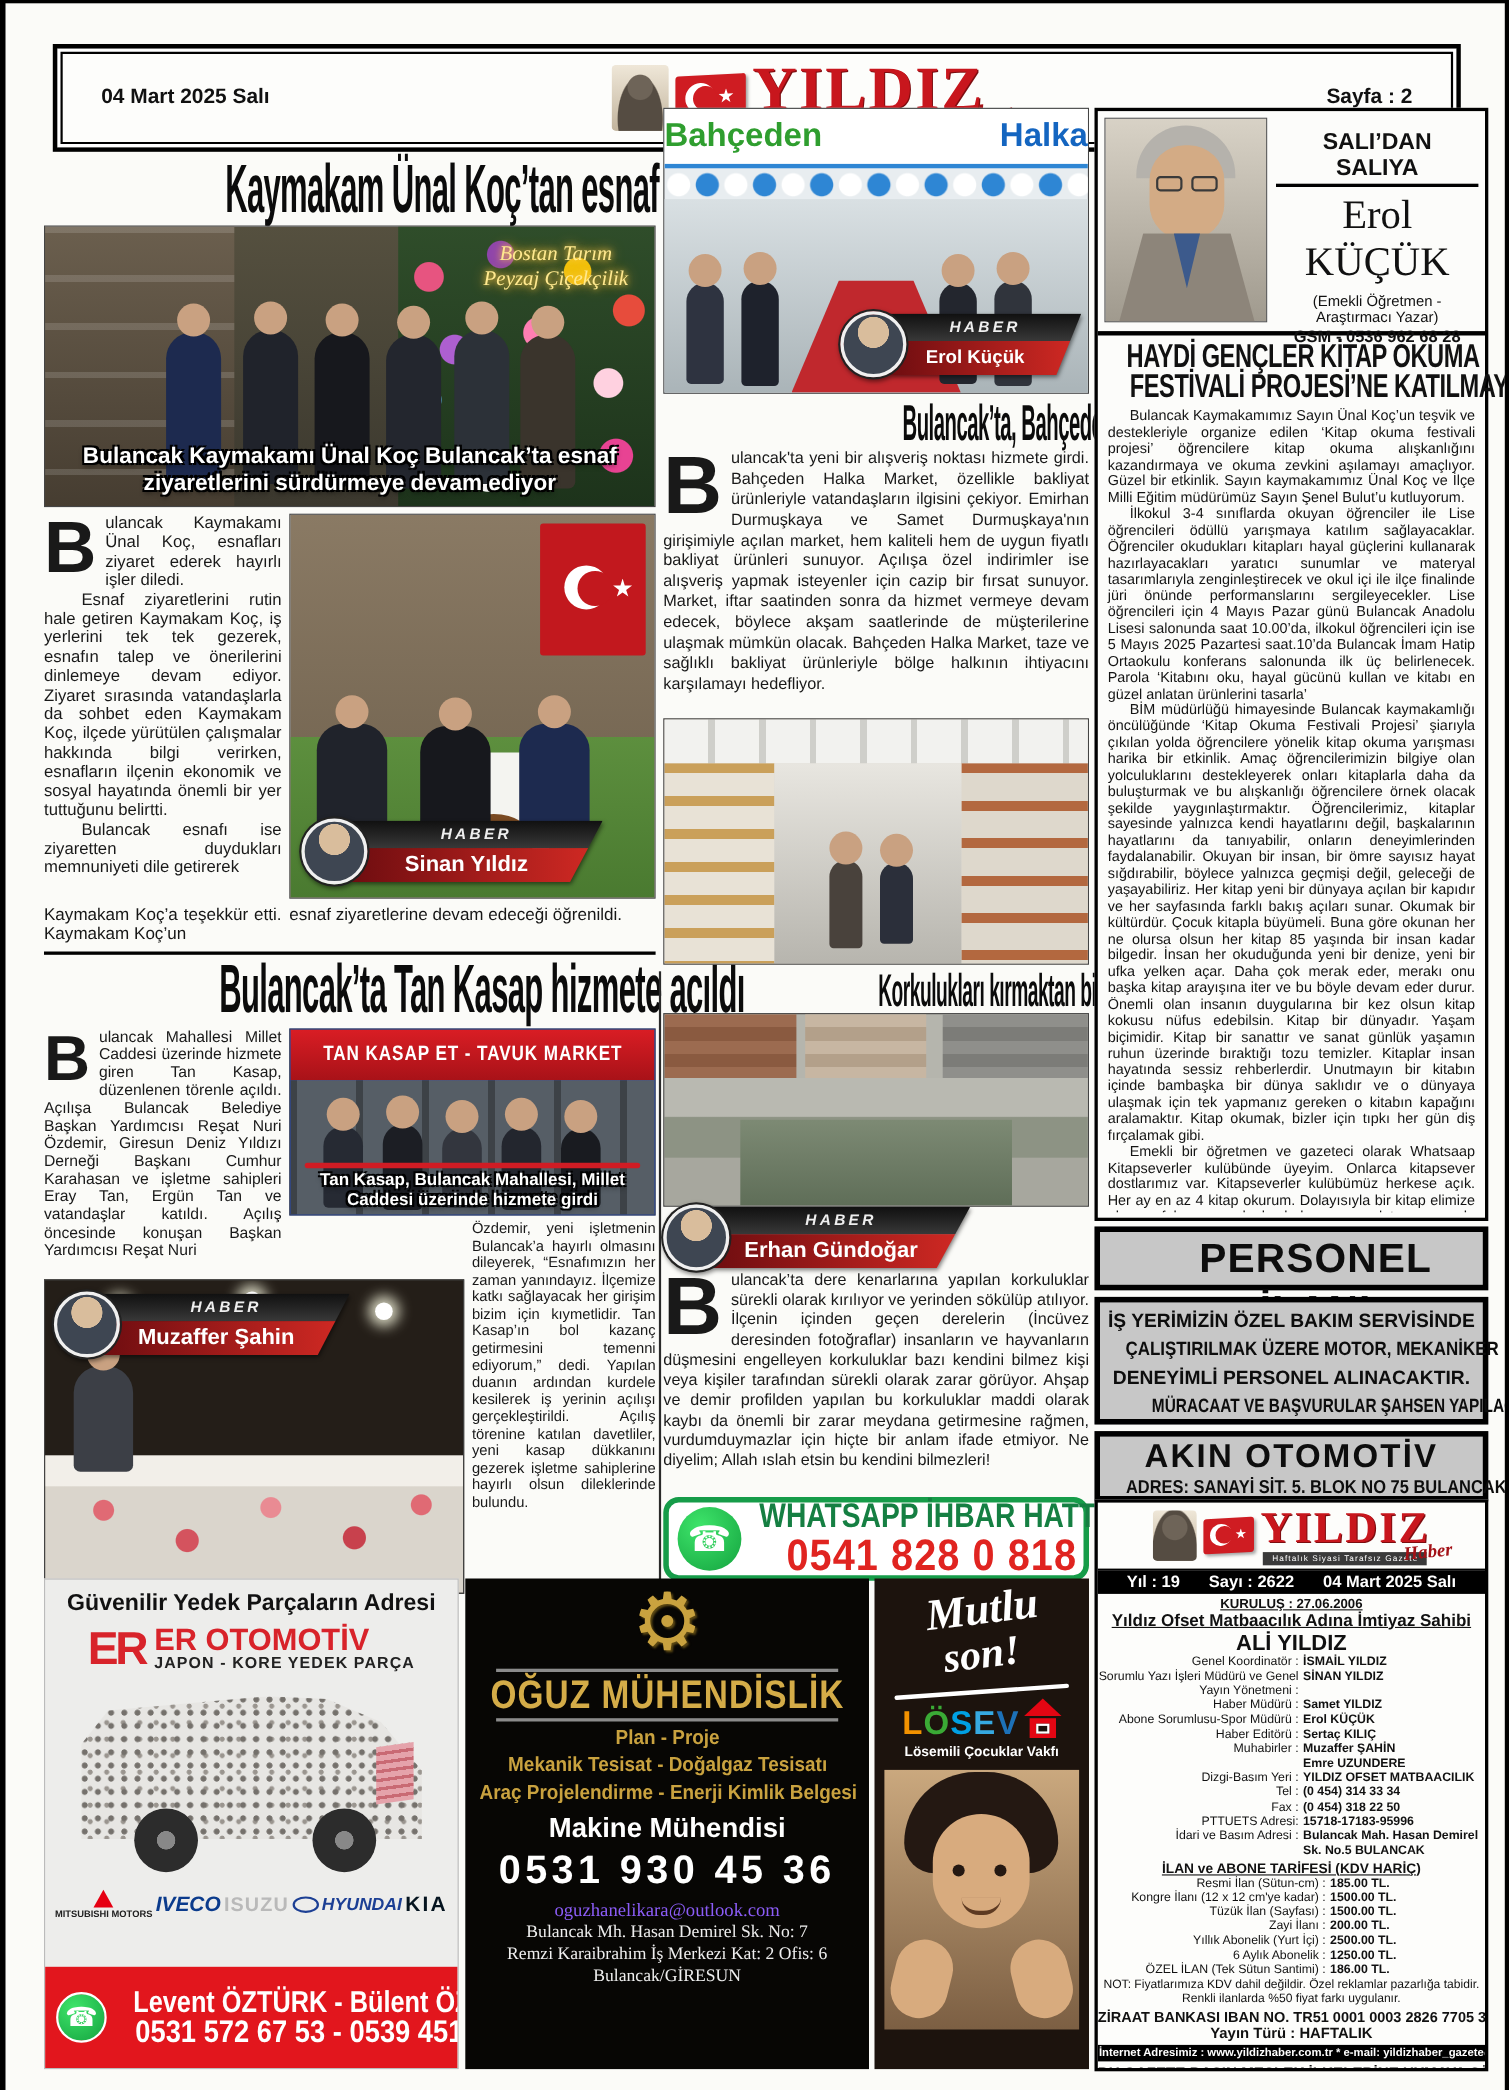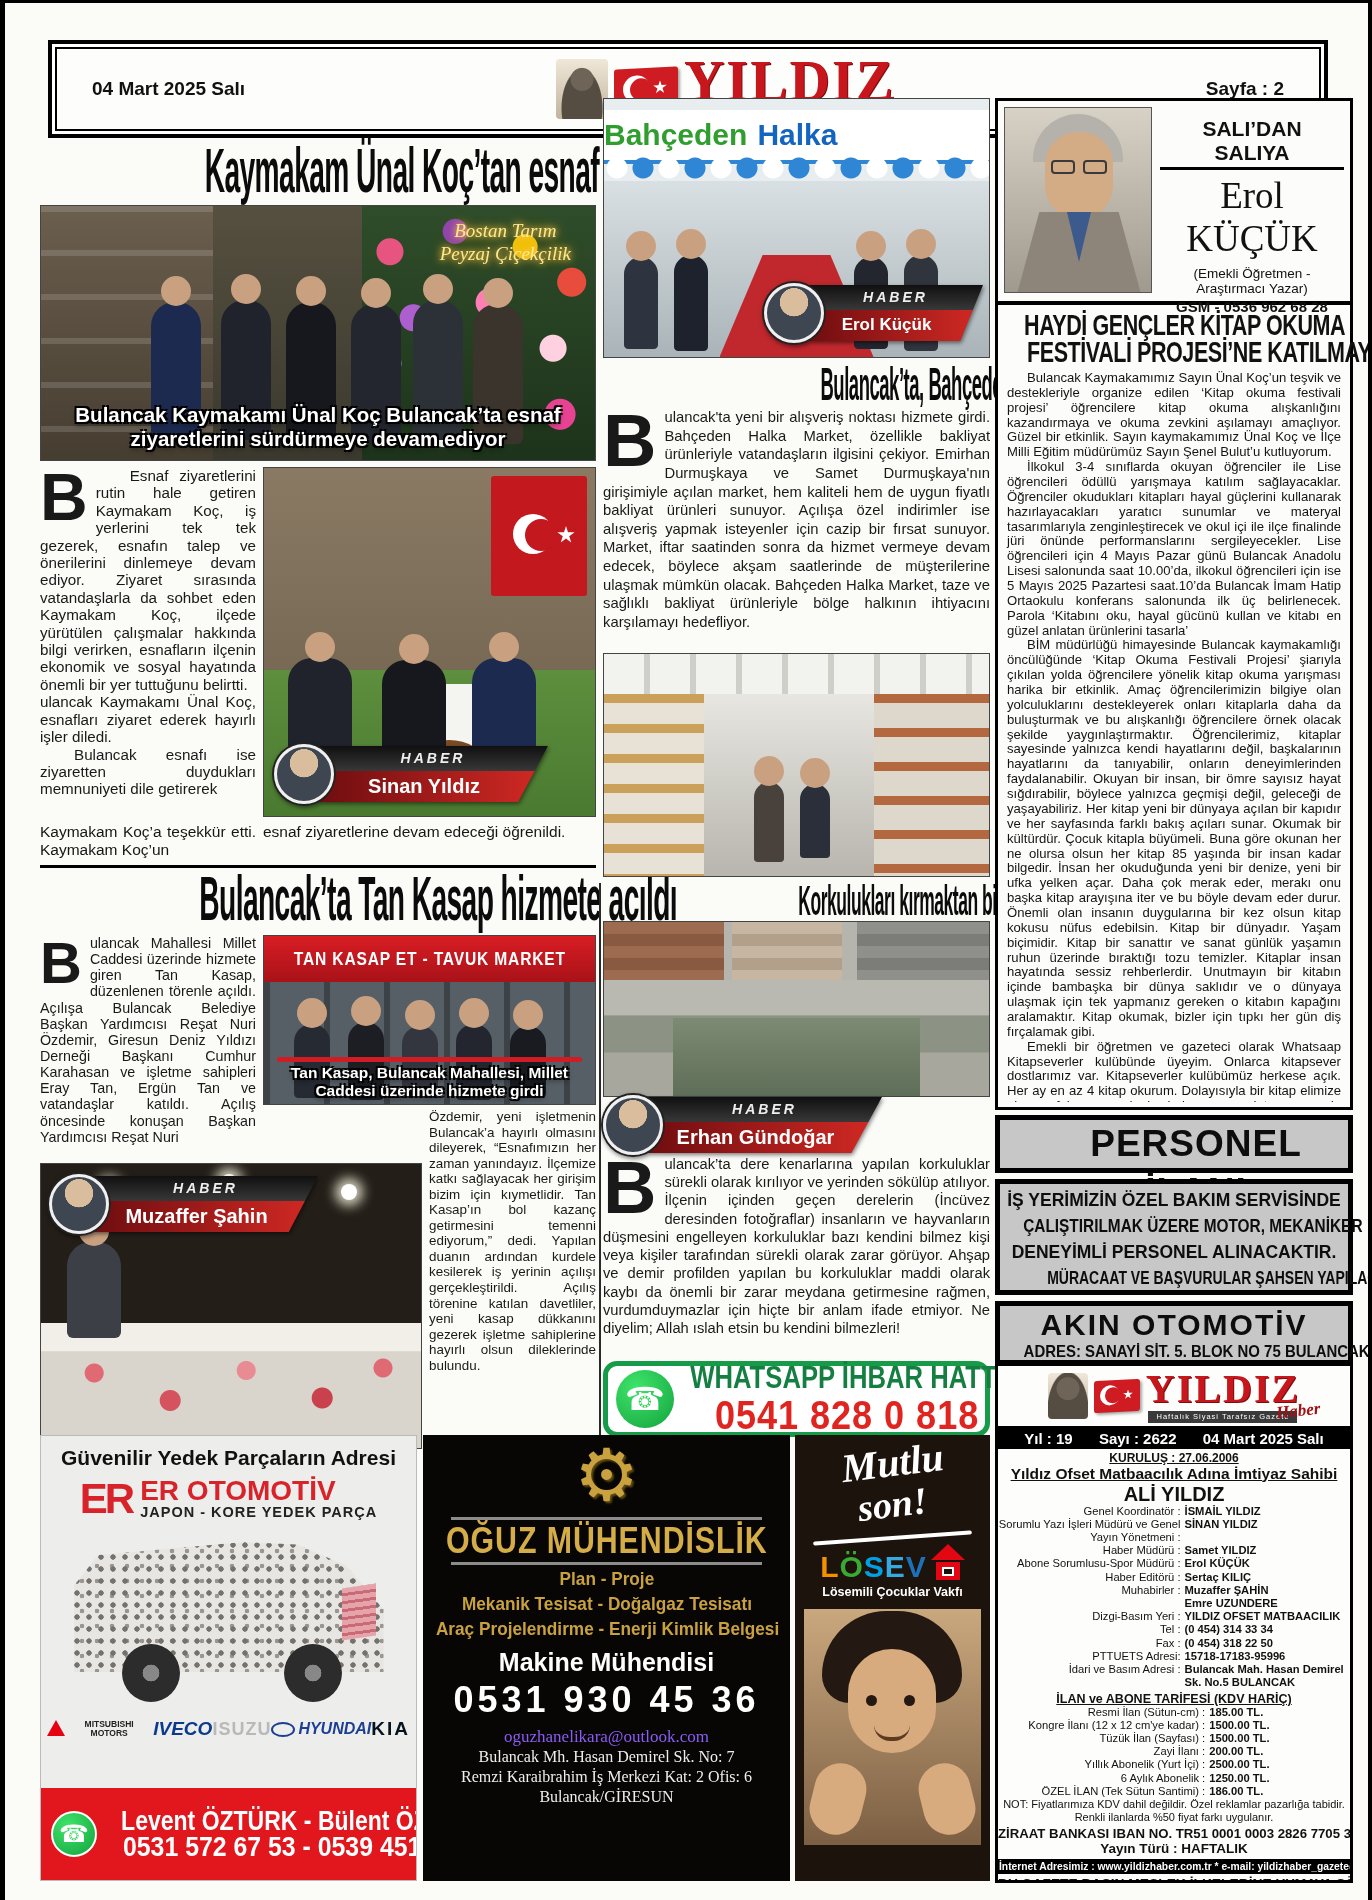--- a/index.html
+++ b/index.html
@@ -102,21 +102,21 @@
   .er-name{color:#d8232a;font-weight:900;font-size:28px;line-height:26px;text-align:left;}
   .er-sub{color:#222;font-weight:700;font-size:14.5px;letter-spacing:1px;text-align:left;}
   .er-van{position:relative;width:330px;height:190px;margin:6px auto 0;}
   .van-body{position:absolute;left:10px;top:16px;width:310px;height:130px;
      clip-path:polygon(0 34%,8% 10%,55% 0,72% 2%,88% 18%,100% 52%,100% 100%,0 100%);
      background:radial-gradient(circle at 3px 3px,#75716c 0 2.4px,transparent 3px),radial-gradient(circle at 8px 9px,#9a958f 0 2px,transparent 2.6px),#e7e6e3;
      background-size:12px 12px,15px 15px;}
   .van-rad{position:absolute;right:18px;top:60px;width:34px;height:52px;background:repeating-linear-gradient(180deg,#e5a3ab 0 5px,#c96a74 5px 8px);transform:skewY(-8deg);}
   .wheel{position:absolute;bottom:14px;width:58px;height:58px;border-radius:50%;background:radial-gradient(circle,#888 0 20%,#2c2c2c 21% 70%,#555 71%);}
   .brands{display:flex;align-items:center;justify-content:space-evenly;margin-top:2px;padding:0 6px;}
-  .b-mitsu{display:flex;flex-direction:row;align-items:center;font-weight:700;font-size:8.5px;color:#222;line-height:1.1;}
+  .b-mitsu{display:flex;flex-direction:column;align-items:center;font-weight:700;font-size:8.5px;color:#222;line-height:1.1;}
   .tri{width:0;height:0;border-left:9px solid transparent;border-right:9px solid transparent;border-bottom:16px solid #e60012;margin-bottom:2px;}
   .b-iveco{color:#0b3b8c;font-weight:900;font-style:italic;font-size:19px;}
   .b-isuzu{color:#b9b9b9;font-weight:900;font-size:18px;letter-spacing:1px;}
   .b-hyu{color:#1c3f94;font-weight:900;font-style:italic;font-size:16px;display:flex;align-items:center;gap:3px;}
   .hyoval{width:24px;height:15px;border:2.5px solid #1c3f94;border-radius:50%;display:inline-block;}
   .b-kia{color:#05141f;font-weight:900;font-size:19px;letter-spacing:2px;}
   .er-red{position:absolute;left:0;right:0;bottom:0;height:92px;background:#e2161d;color:#fff;display:flex;align-items:center;gap:8px;padding:0 10px;}
   .er-red .wa-ic{width:46px;height:46px;font-size:24px;flex:0 0 46px;border:2px solid #fff;}
   .er-red-t{flex:1;text-align:center;line-height:1.05;}
   .er-red-1{font-weight:900;font-size:25px;white-space:nowrap;display:inline-block;transform:scale(.92,1.1);}
@@ -163,21 +163,21 @@
      radial-gradient(circle at 30% 70%,#ff4d6d 0 15px,transparent 16px),
      radial-gradient(circle at 60% 66%,#f4d03f 0 12px,transparent 13px),
      radial-gradient(circle at 85% 82%,#e84393 0 15px,transparent 16px),
      radial-gradient(circle at 35% 90%,#fff 0 12px,transparent 13px),
      radial-gradient(circle at 12% 62%,#5dade2 0 11px,transparent 12px),
      linear-gradient(180deg,#2f4d2a,#1d331b);}
   .carpet-green{position:absolute;left:0;right:0;bottom:0;height:42%;background:linear-gradient(180deg,#5d8f3e,#4a7a30);}
   .flagwall{position:absolute;right:8px;top:8px;width:96px;height:120px;background:#c2181e;border-radius:3px;}
   .chairw{position:absolute;right:96px;bottom:36px;width:84px;height:96px;background:#f4f4f0;border-radius:14px 26px 6px 6px;box-shadow:inset 0 -10px 0 #d8d8d2;}
   .table-br{position:absolute;left:150px;bottom:30px;width:70px;height:46px;background:#7a4a22;border-radius:50% 50% 6px 6px;}
-  .sign-band{position:absolute;left:0;right:0;top:0;height:54px;background:#fff;border-bottom:4px solid #2e86d4;display:flex;align-items:center;justify-content:flex-start;gap:10px;font-weight:900;font-size:30px;margin-top:11px;}
+  .sign-band{position:absolute;left:0;right:0;top:0;height:54px;background:#fff;border-bottom:4px solid #2e86d4;display:flex;align-items:center;justify-content:space-between;gap:10px;font-weight:900;font-size:30px;}
   .sign-band .g{color:#2f9e2f;} .sign-band .b{color:#1465c0;}
   .balloons{position:absolute;left:0;right:0;top:56px;height:26px;
      background-image:radial-gradient(circle at 13px 13px,#ffffff 0 10px,transparent 11px),radial-gradient(circle at 13px 13px,#2e86d4 0 10px,transparent 11px);
      background-size:52px 26px,52px 26px;background-position:0 0,26px 0;background-repeat:repeat-x;}
   .store-int{position:absolute;left:0;right:0;top:82px;bottom:0;background:linear-gradient(180deg,#d9e0e3,#aab4b8);}
   .carpet-red{position:absolute;left:30%;bottom:0;width:40%;height:58%;background:#c0282d;clip-path:polygon(28% 0,72% 0,100% 100%,0 100%);}
   .redsign{position:absolute;left:0;right:0;top:0;height:46px;background:linear-gradient(180deg,#d91d24,#a81218);color:#fff;display:flex;align-items:center;justify-content:center;font-weight:900;font-size:19px;letter-spacing:1px;white-space:nowrap;}
   .glass{position:absolute;left:0;right:0;top:46px;bottom:0;background:repeating-linear-gradient(90deg,#3d4247 0 6px,#565e66 6px 60px);}
   .ribbonline{position:absolute;left:4%;right:4%;height:5px;background:#d01c24;border-radius:3px;}
   .spot{position:absolute;width:16px;height:16px;border-radius:50%;background:#fff;box-shadow:0 0 12px 6px rgba(255,255,230,.8);}
@@ -238,22 +238,22 @@
     <span class="fig" style="left:180px;bottom:20px;background:#20232b;"></span>
     <span class="fig" style="left:245px;bottom:18px;background:#17181d;"></span>
     <span class="fig" style="left:310px;bottom:16px;background:#23262e;"></span>
     <span class="fig" style="left:372px;bottom:20px;background:#2c3138;"></span>
     <span class="fig" style="left:432px;bottom:16px;background:#3a342c;"></span>
     <div class="ovcap" style="bottom:8px;font-size:20.5px;line-height:1.2;">Bulancak Kaymakamı Ünal Koç Bulancak’ta esnaf ziyaretlerini sürdürmeye devam ediyor</div>
   </div>
 
   <div class="bt" style="left:35px;top:464px;width:216px;height:350px;font-size:15.2px;line-height:1.145;">
     <span class="dropcap">B</span>
+    <p>ulancak Kaymakamı Ünal Koç, esnafları ziyaret ederek hayırlı işler diledi.</p>
     <p style="text-indent:34px;">Esnaf ziyaretlerini rutin hale getiren Kaymakam Koç, iş yerlerini tek tek gezerek, esnafın talep ve önerilerini dinlemeye devam ediyor. Ziyaret sırasında vatandaşlarla da sohbet eden Kaymakam Koç, ilçede yürütülen çalışmalar hakkında bilgi verirken, esnafların ilçenin ekonomik ve sosyal hayatında önemli bir yer tuttuğunu belirtti.</p>
-    <p>ulancak Kaymakamı Ünal Koç, esnafları ziyaret ederek hayırlı işler diledi.</p>
     <p style="text-indent:34px;">Bulancak esnafı ise ziyaretten duydukları memnuniyeti dile getirerek</p>
   </div>
 
   <div class="photo" style="left:258px;top:464px;width:333px;height:350px;background:linear-gradient(180deg,#8a7a64,#6b5d4a);">
     <div class="carpet-green"></div>
     <div class="flagwall">
       <span class="cres" style="left:22px;top:38px;width:40px;height:40px;"></span>
       <span class="cres2" style="left:34px;top:43px;width:32px;height:32px;background:#c2181e;"></span>
       <span class="star" style="right:12px;top:50px;width:18px;height:18px;"></span>
     </div>

